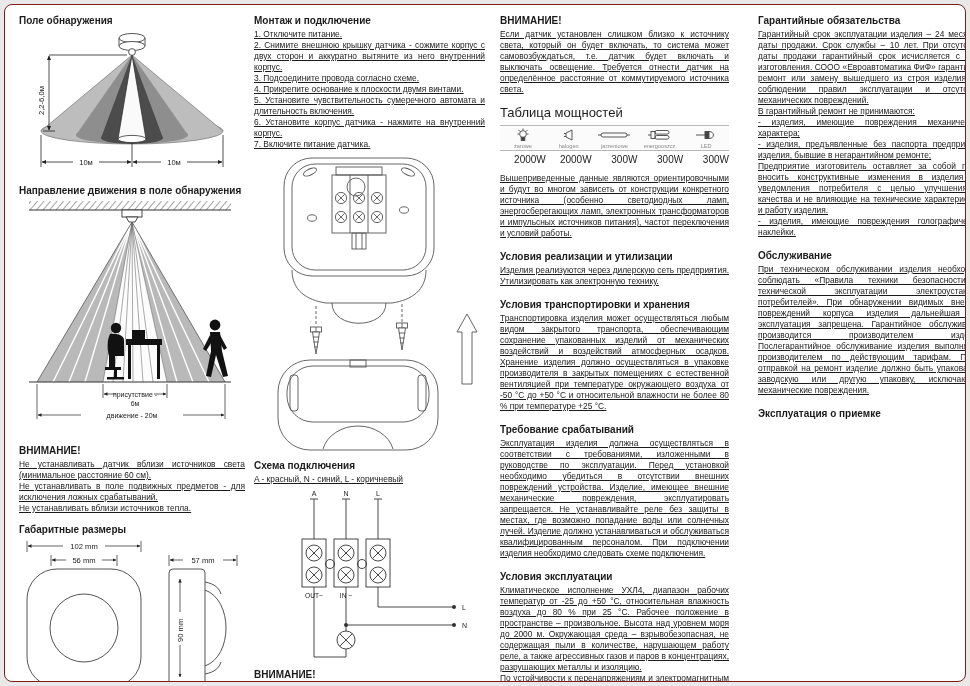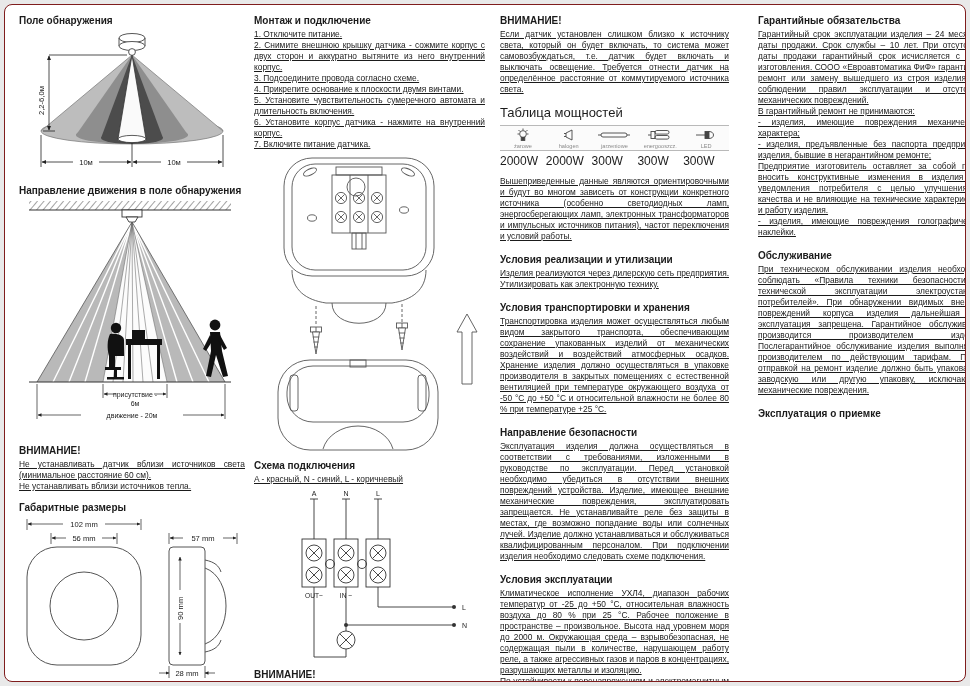--- a/index.html
+++ b/index.html
@@ -34,21 +34,21 @@
   .term-lab{font-size:6.6px;}
 
   
   .pwr-strip{
     display:flex;border-top:1px solid #b9b9b9;border-bottom:1px solid #b9b9b9;
     background:#fbfbfb;margin-top:5px;padding:2px 0 1px 0;
   }
   .pwr-cell{flex:1;text-align:center;}
   .pwr-label{display:block;font-size:5.6px;color:#8a8a8a;margin-top:1px;}
   .pwr-vals{display:flex;margin-top:3px;margin-bottom:2px;}
-  .pwr-val{flex:1;text-align:left;font-size:12px;}
+  .pwr-val{flex:1;text-align:right;font-size:10px;}
   .pwr-icon svg{margin:0 auto;}
 </style>
 </head>
 <body>
 
 <svg width="0" height="0" style="position:absolute" aria-hidden="true">
   <defs>
     <marker id="ah" orient="auto-start-reverse" markerWidth="7" markerHeight="7" refX="5" refY="2.5">
       <path d="M0,0 L5.5,2.5 L0,5 z" fill="#222"></path>
     </marker>
@@ -173,20 +173,21 @@
         <line x1="18" y1="185" x2="18" y2="220"></line>
         <line x1="206" y1="185" x2="206" y2="220"></line>
         <line x1="62" y1="216" x2="19" y2="216" marker-end="url(#ah)"></line>
         <line x1="164" y1="216" x2="205" y2="216" marker-end="url(#ah)"></line>
       </g>
       <text class="dtxt-sm" x="113" y="219" text-anchor="middle">движение - 20м</text>
     </svg>
 
     <div class="head mt8">ВНИМАНИЕ!</div>
     <p class="body-p">Не устанавливать датчик вблизи источников света (минимальное расстояние 60 см).</p>
+    <p class="body-p">Не устанавливать в поле подвижных предметов - для исключения ложных срабатываний.</p>
     <p class="body-p">Не устанавливать вблизи источников тепла.</p>
 
     <div class="head mt10">Габаритные размеры</div>
 
     <svg viewBox="0 0 224 166" width="224" height="166">
 
       <g stroke="#222" stroke-width="0.7" fill="none">
         <line x1="8" y1="3" x2="8" y2="14"></line>
         <line x1="122" y1="3" x2="122" y2="14"></line>
         <line x1="9" y1="8" x2="121" y2="8" marker-start="url(#ah)" marker-end="url(#ah)"></line>
@@ -458,21 +459,21 @@
     </div>
 
     <p class="body-p mt8">Вышеприведенные данные являются ориентировочными и будут во многом зависеть от конструкции конкретного источника (особенно светодиодных ламп, энергосберегающих ламп, электронных трансформаторов и импульсных источников питания), частот переключения и условий работы.</p>
 
     <div class="head mt12">Условия реализации и утилизации</div>
     <p class="body-p">Изделия реализуются через дилерскую сеть предприятия. Утилизировать как электронную технику.</p>
 
     <div class="head mt12">Условия транспортировки и хранения</div>
     <p class="body-p">Транспортировка изделия может осуществляться любым видом закрытого транспорта, обеспечивающим сохранение упакованных изделий от механических воздействий и воздействий атмосферных осадков. Хранение изделия должно осуществляться в упаковке производителя в закрытых помещениях с естественной вентиляцией при температуре окружающего воздуха от -50 °С до +50 °С и относительной влажности не более 80 % при температуре +25 °С.</p>
 
-    <div class="head mt12">Направление безопасности</div>
+    <div class="head mt12">Требование срабатываний</div>
     <p class="body-p">Эксплуатация изделия должна осуществляться в соответствии с требованиями, изложенными в руководстве по эксплуатации. Перед установкой необходимо убедиться в отсутствии внешних повреждений устройства. Изделие, имеющее внешние механические повреждения, эксплуатировать запрещается. Не устанавливайте реле без защиты в местах, где возможно попадание воды или солнечных лучей. Изделие должно устанавливаться и обслуживаться квалифицированным персоналом. При подключении изделия необходимо следовать схеме подключения.</p>
 
     <div class="head mt12">Условия эксплуатации</div>
     <p class="body-p">Климатическое исполнение УХЛ4, диапазон рабочих температур от -25 до +50 °С, относительная влажность воздуха до 80 % при 25 °С. Рабочее положение в пространстве – произвольное. Высота над уровнем моря до 2000 м. Окружающая среда – взрывобезопасная, не содержащая пыли в количестве, нарушающем работу реле, а также агрессивных газов и паров в концентрациях, разрушающих металлы и изоляцию.</p>
     <p class="body-p">По устойчивости к перенапряжениям и электромагнитным помехам устройство соответствует ГОСТ IEC 60730-1.</p>
   </div>
 
   <div class="col" id="col4">
     <div class="head">Гарантийные обязательства</div>
     <p class="body-p">Гарантийный срок эксплуатации изделия – 24 месяца с даты продажи. Срок службы – 10 лет. При отсутствии даты продажи гарантийный срок исчисляется с даты изготовления. СООО «Евроавтоматика ФиФ» гарантирует ремонт или замену вышедшего из строя изделия при соблюдении правил эксплуатации и отсутствии механических повреждений.</p>

